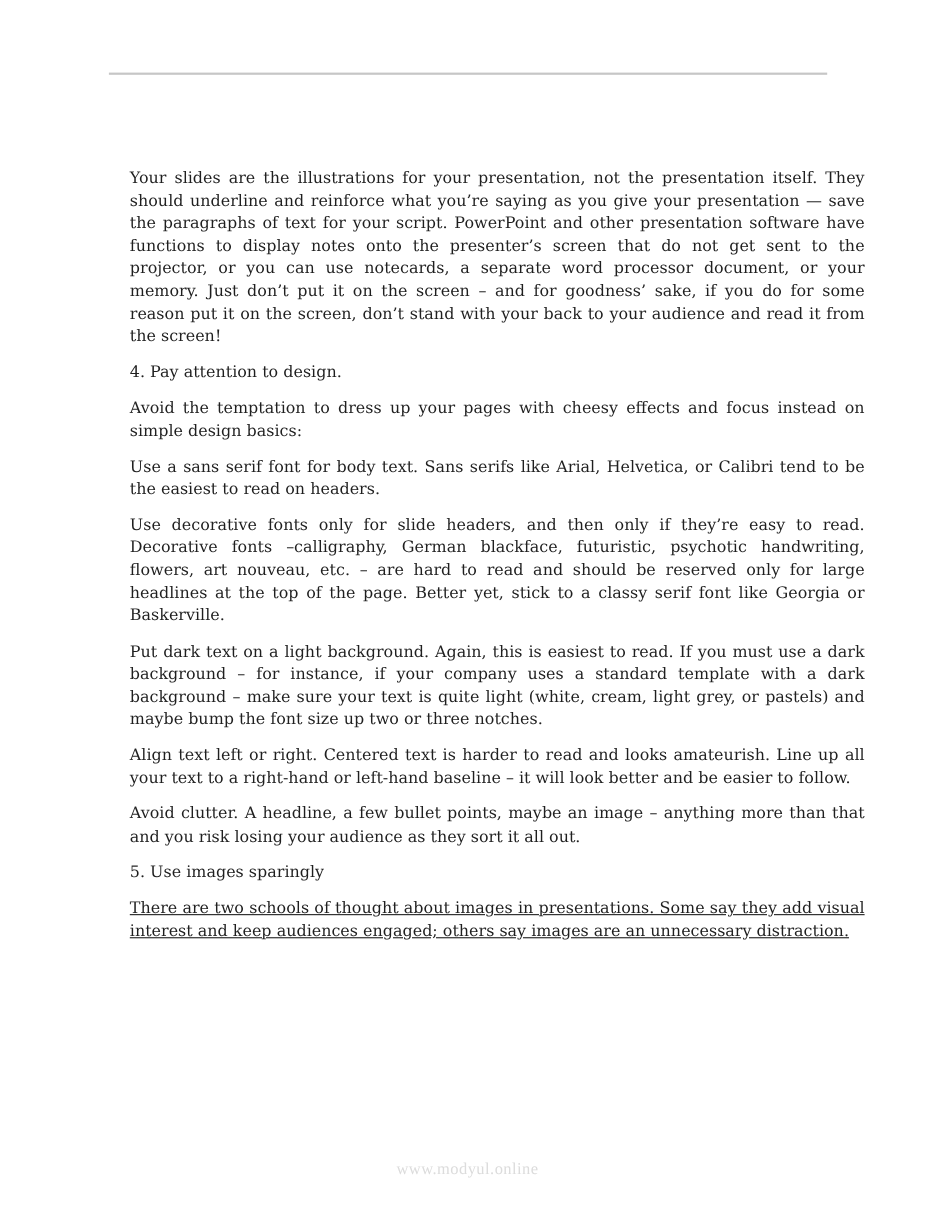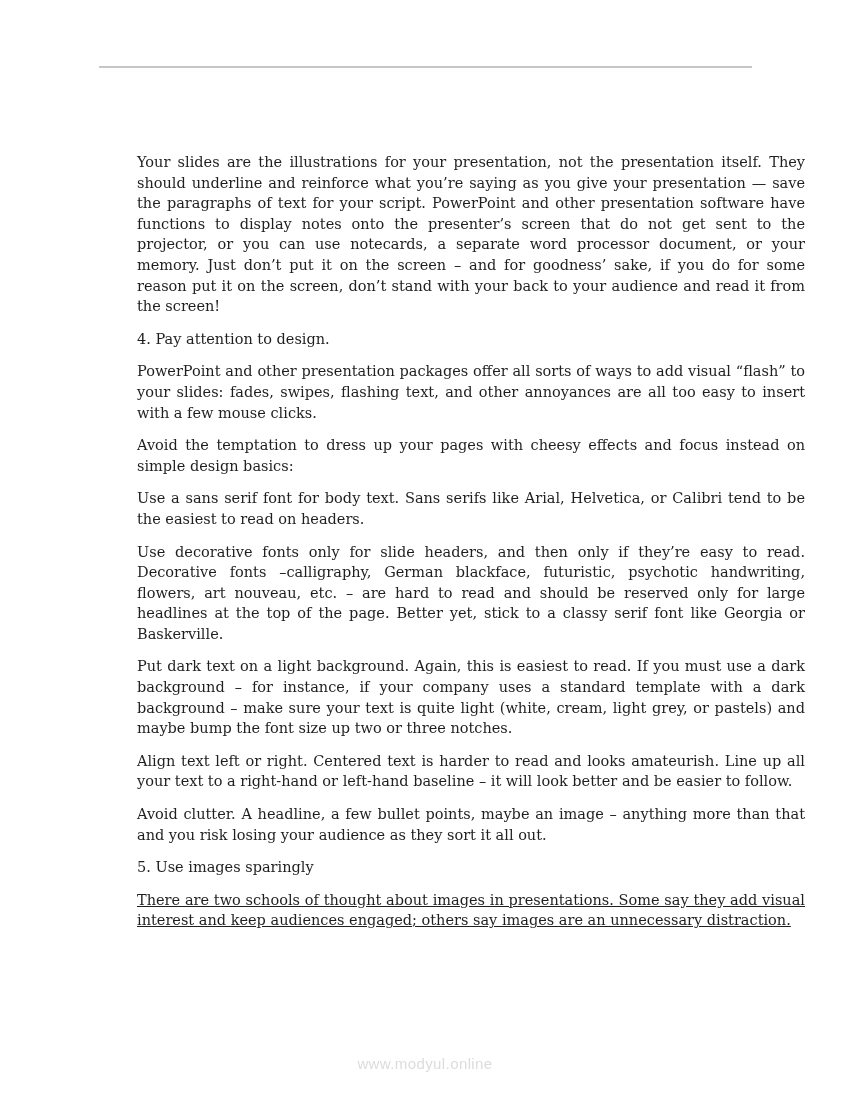--- a/index.html
+++ b/index.html
@@ -18,21 +18,21 @@
   .header-rule {
     position: absolute;
     left: 99px;
     top: 66px;
     width: 653px;
     height: 2px;
     background: #c6c6c6;
   }
   .content {
     position: absolute;
-    left: 137px;
+    left: 118px;
     top: 152px;
     width: 668px;
     color: #1f1f1f;
     font-size: 14.5px;
     line-height: 20.6px;
     text-align: justify;
   }
   .content p {
     margin: 0 0 12px 0;
   }
@@ -40,36 +40,35 @@
     margin-bottom: 0;
     text-decoration: underline;
   }
   .footer-watermark {
     position: absolute;
     left: 0;
     top: 1055px;
     width: 850px;
     text-align: center;
     color: #dcdcdc;
-    font-family: Liberation Sans, sans-serif;
+    font-family: Liberation Serif, serif;
     font-size: 15px;
     letter-spacing: 0.4px;
   }
 </style>
 </head>
 <body>
 
 <div class="page">
 
   <div class="header-rule"></div>
 
   <div class="content">
     <p>Your slides are the illustrations for your presentation, not the presentation itself. They should underline and reinforce what you’re saying as you give your presentation — save the paragraphs of text for your script. PowerPoint and other presentation software have functions to display notes onto the presenter’s screen that do not get sent to the projector, or you can use notecards, a separate word processor document, or your memory. Just don’t put it on the screen – and for goodness’ sake, if you do for some reason put it on the screen, don’t stand with your back to your audience and read it from the screen!</p>
     <p>4. Pay attention to design.</p>
-    <p>PowerPoint and other presentation packages offer all sorts of ways to add visual “flash” to your slides: fades, swipes, flashing text, and other annoyances are all too easy to insert with a few mouse clicks.</p>
     <p>Avoid the temptation to dress up your pages with cheesy effects and focus instead on simple design basics:</p>
     <p>Use a sans serif font for body text. Sans serifs like Arial, Helvetica, or Calibri tend to be the easiest to read on headers.</p>
     <p>Use decorative fonts only for slide headers, and then only if they’re easy to read. Decorative fonts –calligraphy, German blackface, futuristic, psychotic handwriting, flowers, art nouveau, etc. – are hard to read and should be reserved only for large headlines at the top of the page. Better yet, stick to a classy serif font like Georgia or Baskerville.</p>
     <p>Put dark text on a light background. Again, this is easiest to read. If you must use a dark background – for instance, if your company uses a standard template with a dark background – make sure your text is quite light (white, cream, light grey, or pastels) and maybe bump the font size up two or three notches.</p>
     <p>Align text left or right. Centered text is harder to read and looks amateurish. Line up all your text to a right-hand or left-hand baseline – it will look better and be easier to follow.</p>
     <p>Avoid clutter. A headline, a few bullet points, maybe an image – anything more than that and you risk losing your audience as they sort it all out.</p>
     <p>5. Use images sparingly</p>
     <p>There are two schools of thought about images in presentations. Some say they add visual interest and keep audiences engaged; others say images are an unnecessary distraction.</p>
   </div>
 

